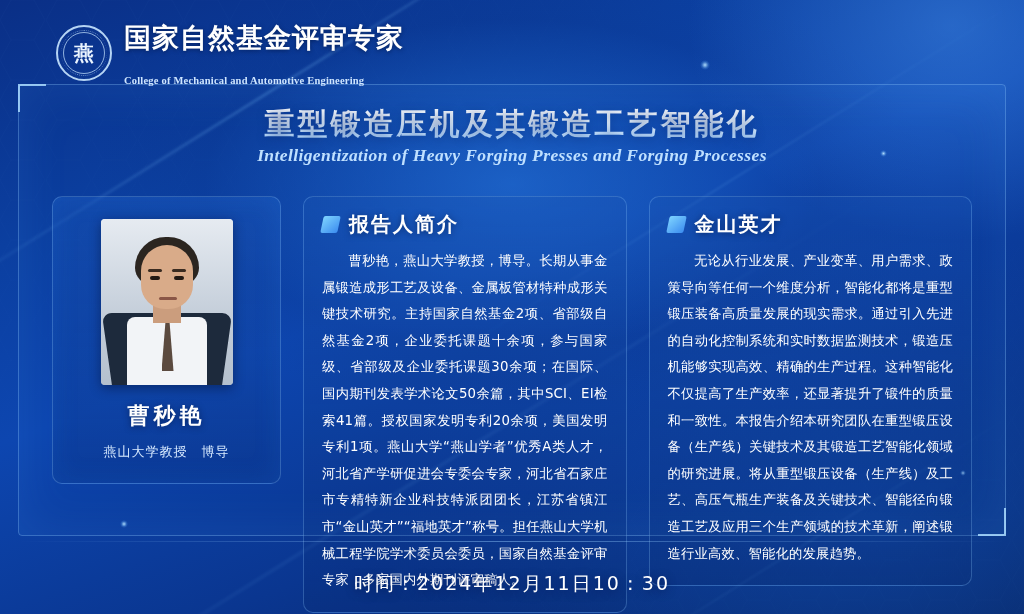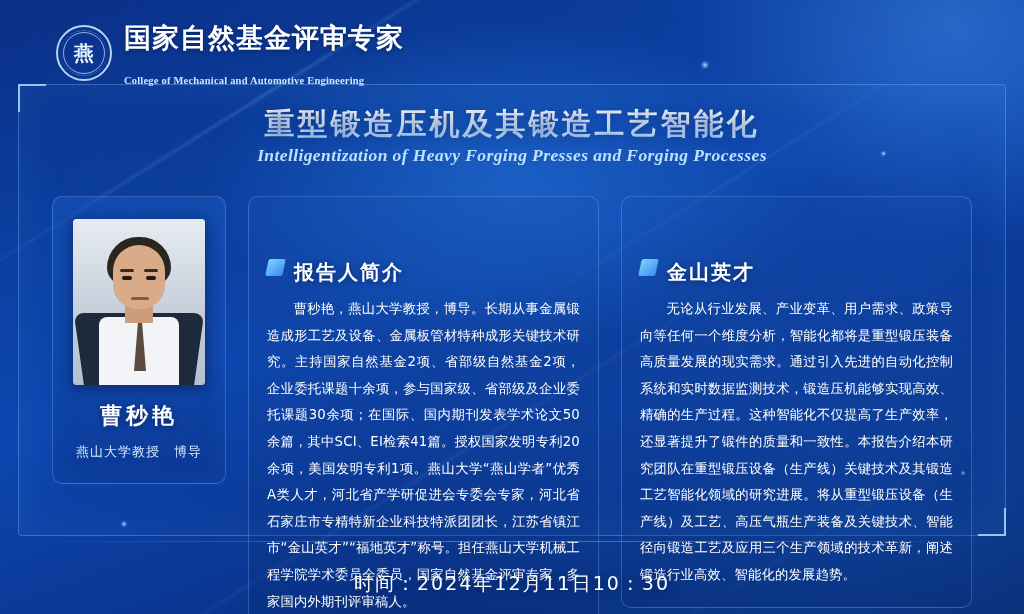--- a/index.html
+++ b/index.html
@@ -91,21 +91,21 @@
   }
   .title-en {
     font-size: 17.5px; color: #bfe0ff; letter-spacing: .4px;
     font-family: "Liberation Serif", serif; font-style: italic; font-weight: bold;
   }
 
   
   .panels { position: absolute; left: 52px; right: 52px; top: 196px; display: flex; gap: 22px; align-items: flex-start; }
 
   .speaker-card {
-    width: 174px; flex: none; padding: 18px 10px 22px;
+    width: 229px; flex: none; padding: 18px 10px 22px;
     background: linear-gradient(180deg, rgba(30,90,190,0.38), rgba(10,45,120,0.30));
     border: 1px solid rgba(140,200,255,0.30);
     border-radius: 10px; text-align: center;
     box-shadow: 0 0 26px rgba(40,120,230,0.18) inset;
   }
   .photo {
     width: 132px; height: 166px; margin: 4px auto 0;
     border-radius: 4px; overflow: hidden; position: relative;
     background: linear-gradient(180deg,#cfd9e4 0%, #aab9c9 100%);
     box-shadow: 0 3px 12px rgba(0,10,40,.45);
@@ -128,21 +128,21 @@
   .sp-title { margin-top: 12px; font-size: 13px; color: #d7eaff; letter-spacing: 1px;
               font-family: "DejaVu Sans","Liberation Sans",sans-serif; }
 
   .text-panel {
     flex: 1; min-width: 0; padding: 14px 18px 18px;
     background: linear-gradient(180deg, rgba(26,84,180,0.30), rgba(8,40,110,0.22));
     border: 1px solid rgba(140,200,255,0.28);
     border-radius: 10px;
     position: relative;
   }
-  .panel-head { display: flex; align-items: flex-start; gap: 10px; margin-bottom: 10px; margin-top: 48px; }
+  .panel-head { display: flex; align-items: center; gap: 10px; margin-bottom: 10px; }
   .head-mark { width: 17px; height: 17px; background: linear-gradient(135deg,#7fd4ff,#3b8cf0); transform: skewX(-12deg); border-radius: 2px; flex: none; }
   .panel-title {
     font-size: 20px; color: #ffffff; font-weight: bold; letter-spacing: 2px;
     font-family: "DejaVu Sans","Liberation Sans",sans-serif; text-shadow: 0 1px 6px rgba(0,20,60,.6);
   }
   .panel-body {
     font-size: 13.3px; line-height: 2.0; color: #ffffff; text-align: justify; text-indent: 2em;
     font-family: "DejaVu Sans","Liberation Sans",sans-serif; letter-spacing: .2px;
   }
 

